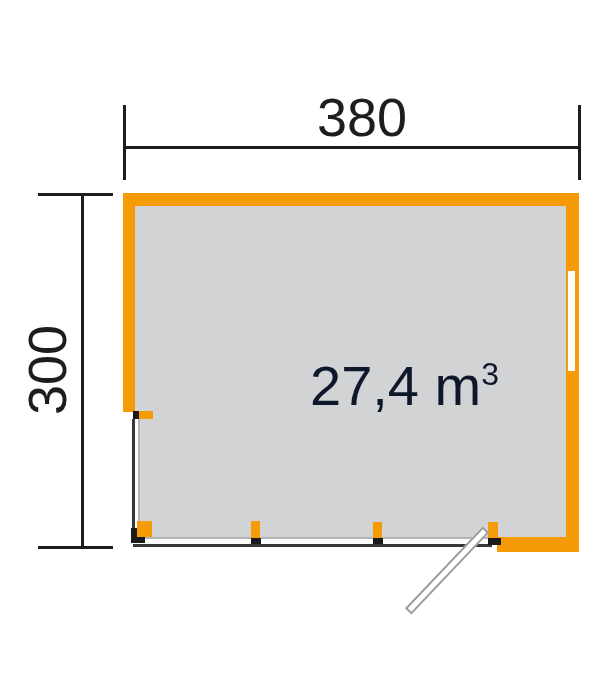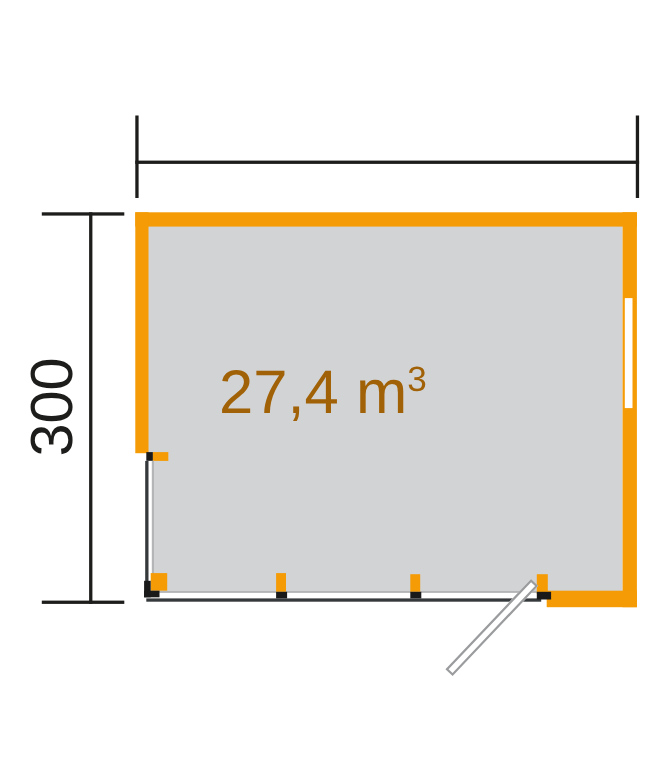--- a/index.html
+++ b/index.html
@@ -45,39 +45,40 @@
     left:373px;top:525px;
     width:113px;height:9px;
     background:#ffffff;
     border:2px solid var(--door-gray,#9a9c9e);
     box-sizing:border-box;
     transform-origin:100% 50%;
     transform:rotate(-46.5deg);
   }
   .volume-label{
     position:absolute;
-    left:199px;top:328px;
+    left:199px;top:358px;
     width:300px;height:60px;
     font-size:56px;
     line-height:1;
-    text-align:left;
-    color:#a16207;
+    text-align:right;
+    color:#0f172a;
     white-space:nowrap;
   }
   .volume-label sup{
     font-size:32px;
     vertical-align:super;
     line-height:0;
   }
 </style>
 </head>
 <body>
 
 <div class="canvas">
 
+  <div class="dim-label" style="left:262px;top:90px;width:200px;">380</div>
   <div class="dimline" style="left:123px;top:146px;width:458px;height:3px;"></div>
   <div class="dimline" style="left:123px;top:105px;width:3px;height:75px;"></div>
   <div class="dimline" style="left:578px;top:105px;width:3px;height:75px;"></div>
 
   <div class="dim-label vertical" style="left:-13px;top:345px;width:120px;height:50px;line-height:50px;">300</div>
   <div class="dimline" style="left:81px;top:193px;width:3px;height:356px;"></div>
   <div class="dimline" style="left:38px;top:193px;width:75px;height:3px;"></div>
   <div class="dimline" style="left:38px;top:546px;width:75px;height:3px;"></div>
 
   <div class="floor" style="left:134px;top:205px;width:432px;height:333px;"></div>

